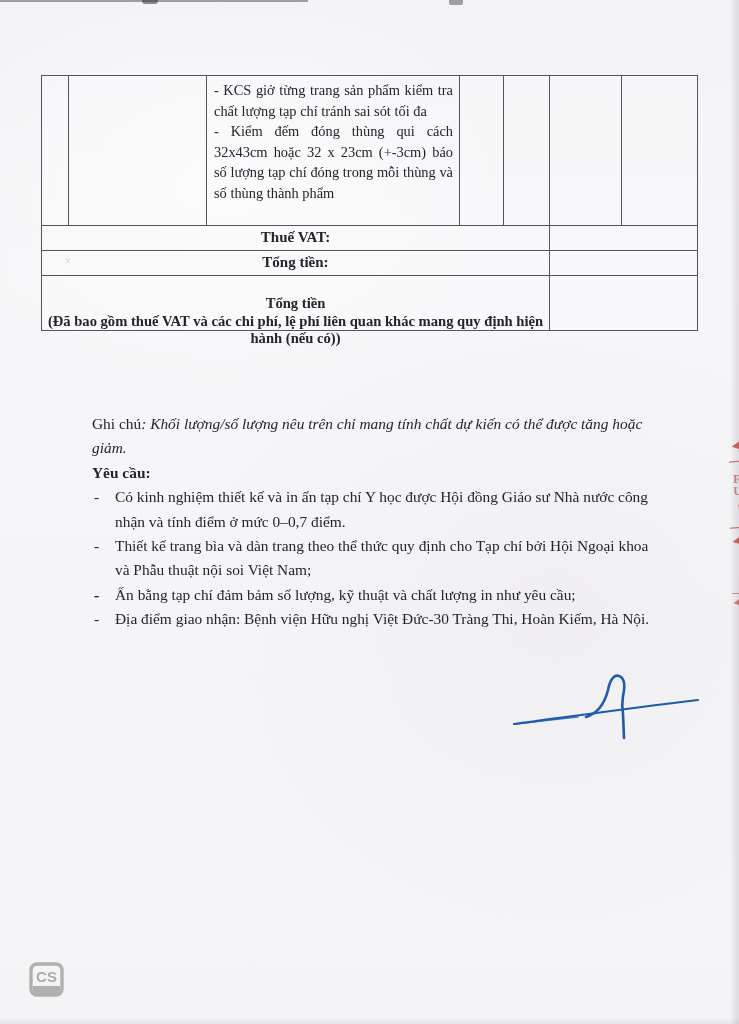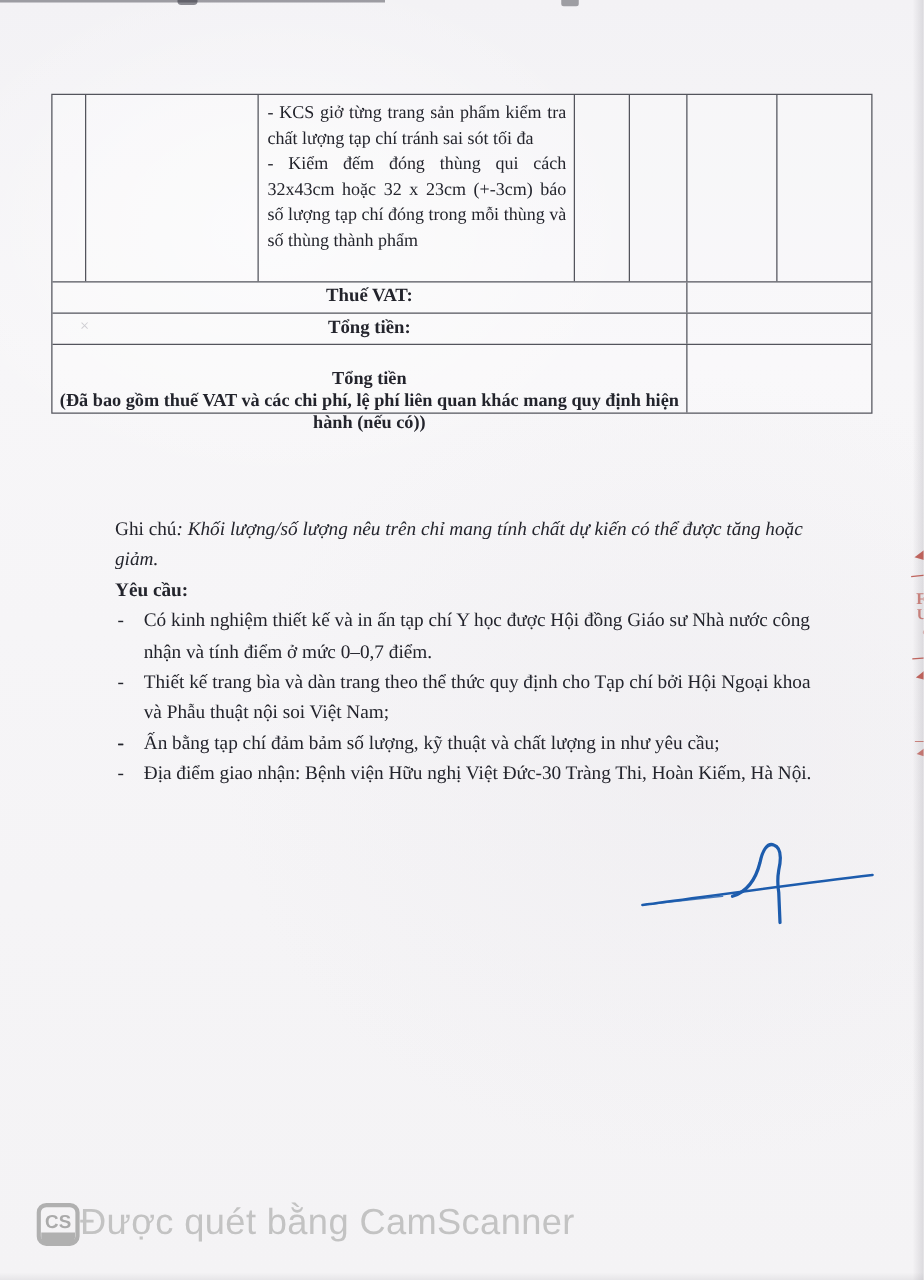--- a/index.html
+++ b/index.html
@@ -183,16 +183,15 @@
   <span class="stamp st7">◄</span>
   <span class="stamp st8">—</span>
   <span class="stamp st9">◄</span>
 
   <div class="footer">
     <svg class="cs-icon" viewBox="0 0 35 35" xmlns="http://www.w3.org/2000/svg">
       <rect x="2" y="2" width="31" height="31" rx="6" fill="none" stroke="#b0b0b0" stroke-width="3.4"></rect>
       <path d="M 4 24 h 27 v 4 a 5 5 0 0 1 -5 5 h -17 a 5 5 0 0 1 -5 -5 z" fill="#b0b0b0"></path>
       <text x="17.5" y="20" text-anchor="middle" font-family="Liberation Sans, sans-serif" font-size="15" font-weight="bold" fill="#aaaaaa">CS</text>
     </svg>
-    <span class="footer-text">Được quét bằng CamScanner</span>
   </div>
 
 </div>
 
 </body></html>

